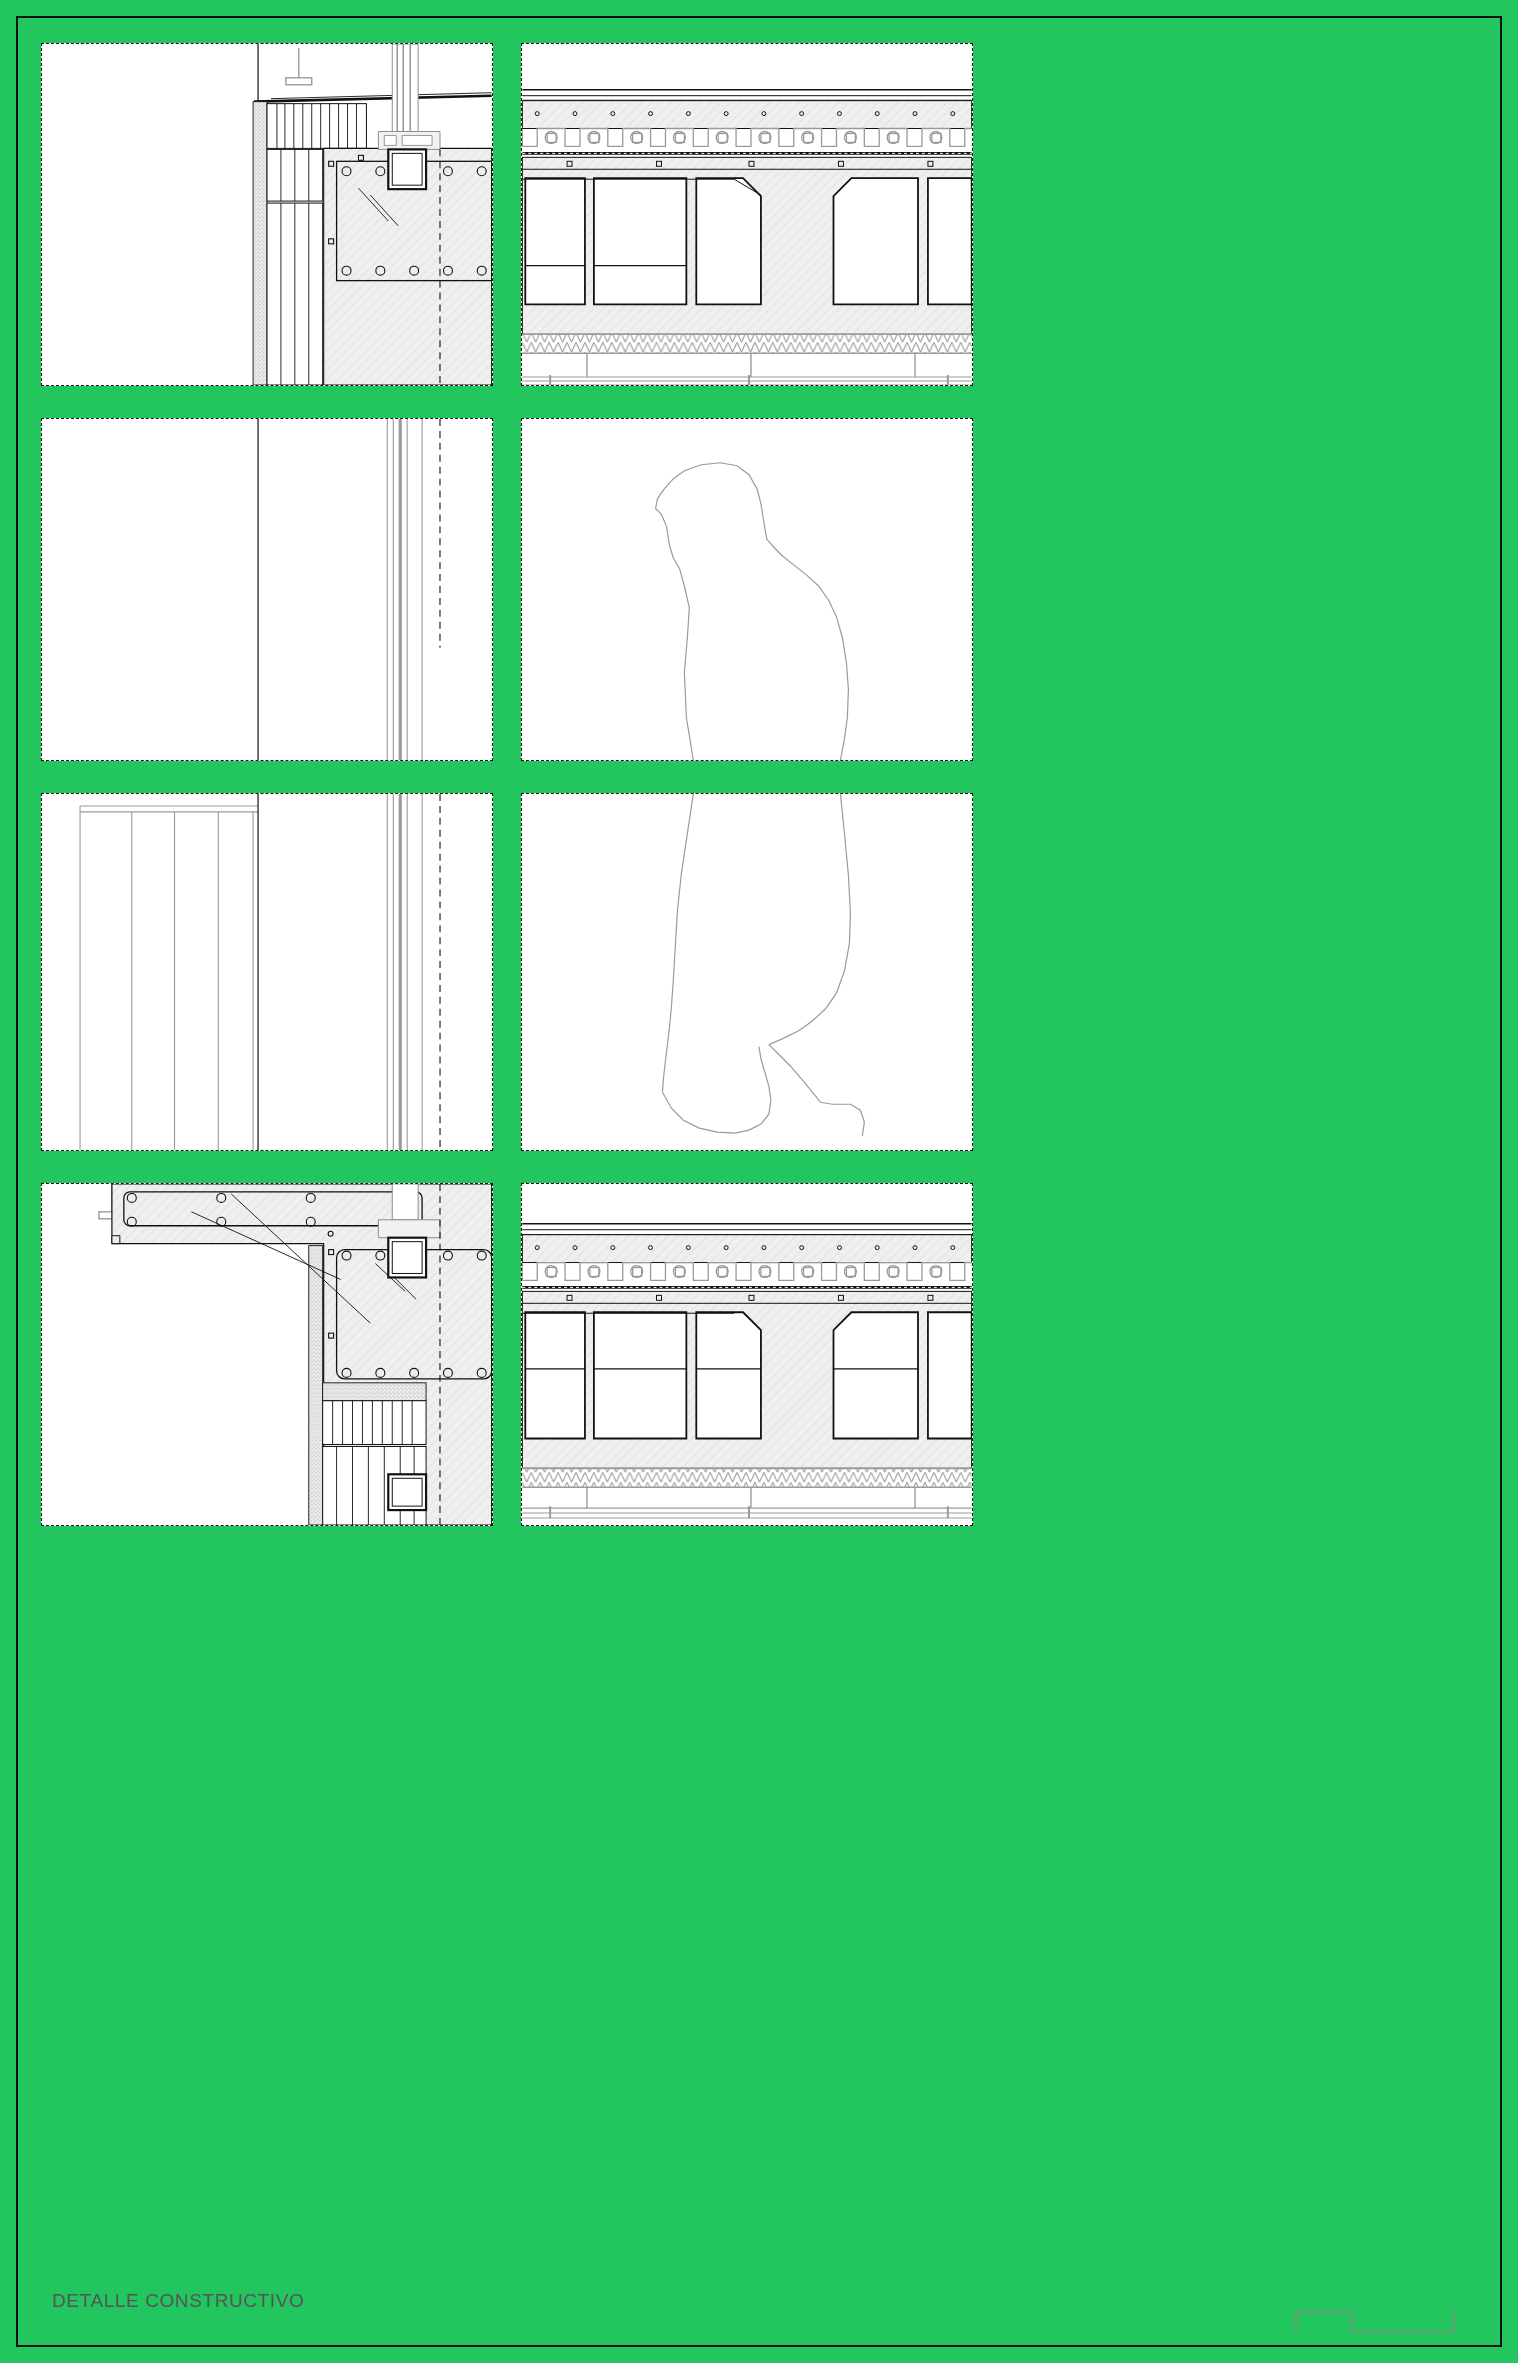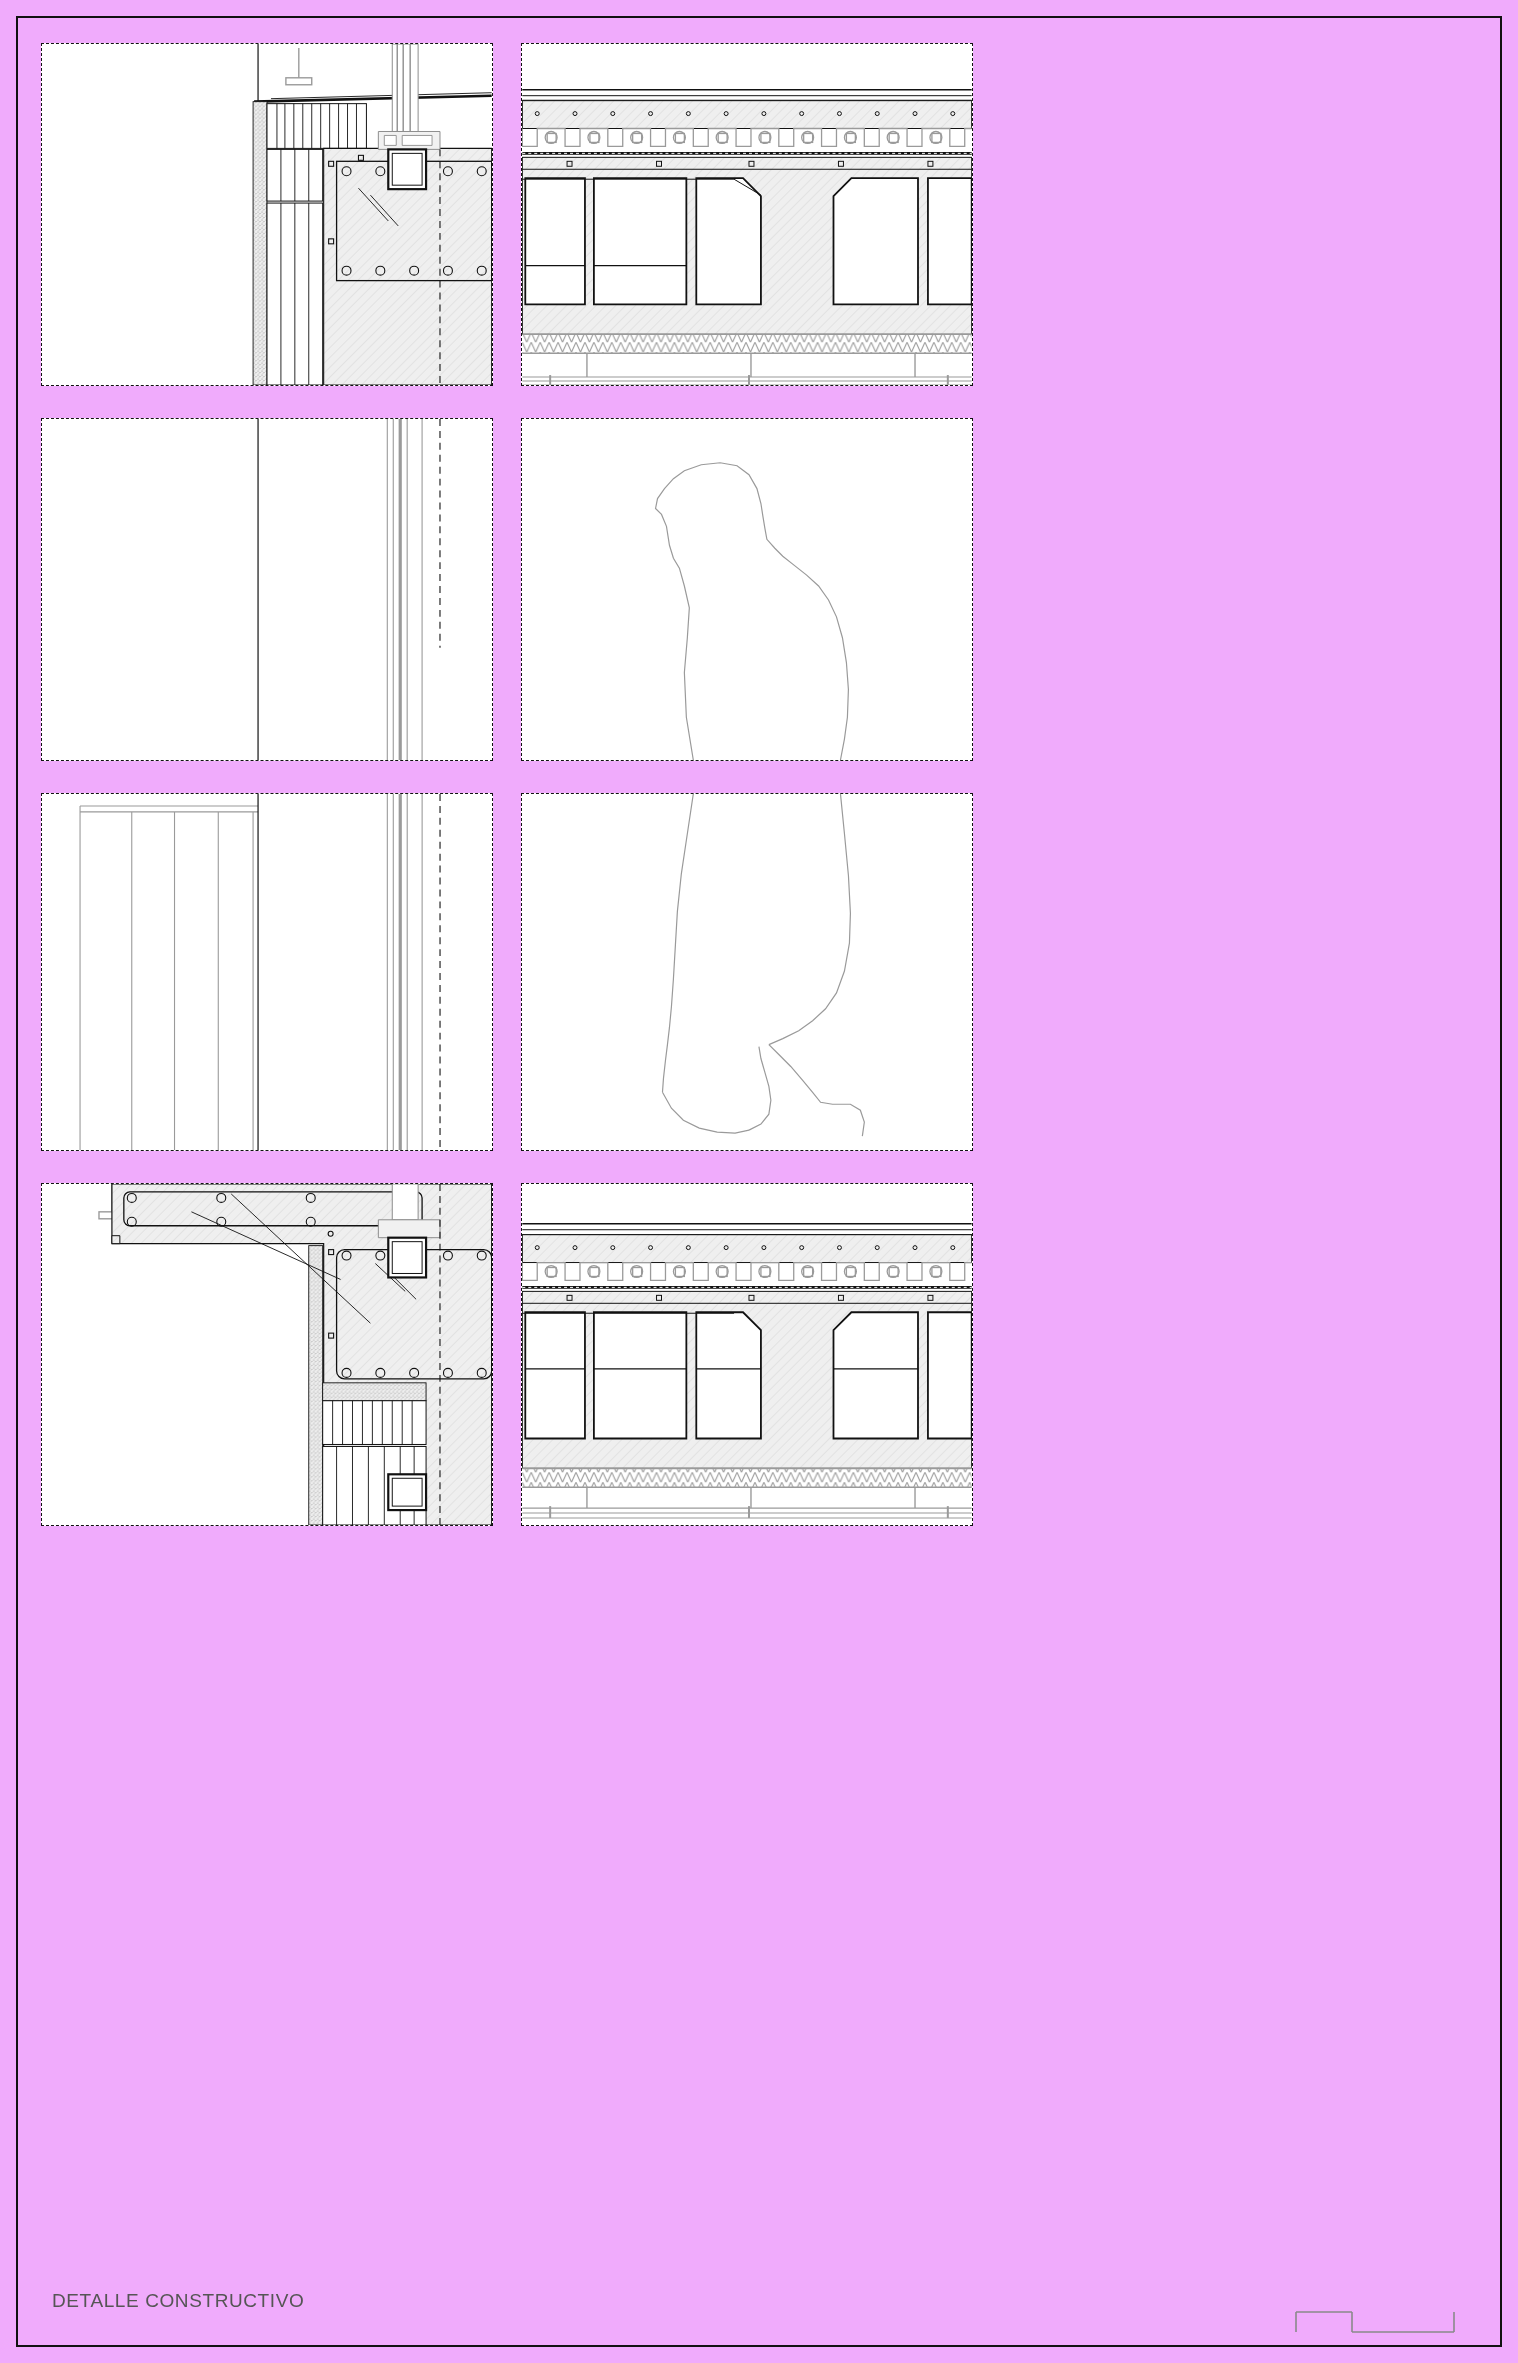--- a/index.html
+++ b/index.html
@@ -1,18 +1,18 @@
 <!DOCTYPE html>
 <html><head>
 <meta charset="utf-8">
 <style>
   html,body{margin:0;padding:0;background:#ffffff;}
   body{font-family:"Liberation Sans",sans-serif;}
   #sheet{
-    position:relative;width:1518px;height:2363px;background:#f0abfc;
+    position:relative;width:1518px;height:2363px;background:#22c55e;
     box-sizing:border-box;overflow:hidden;
   }
   
   #frame{
     position:absolute;left:16px;top:16px;width:1486px;height:2331px;
     border:2px solid #111;box-sizing:border-box;
   }
   
   .vp{position:absolute;border:1.6px dashed #111;box-sizing:border-box;overflow:hidden;background:#fff;}
   .vp-inner{position:absolute;left:0;top:0;width:100%;height:100%;}

